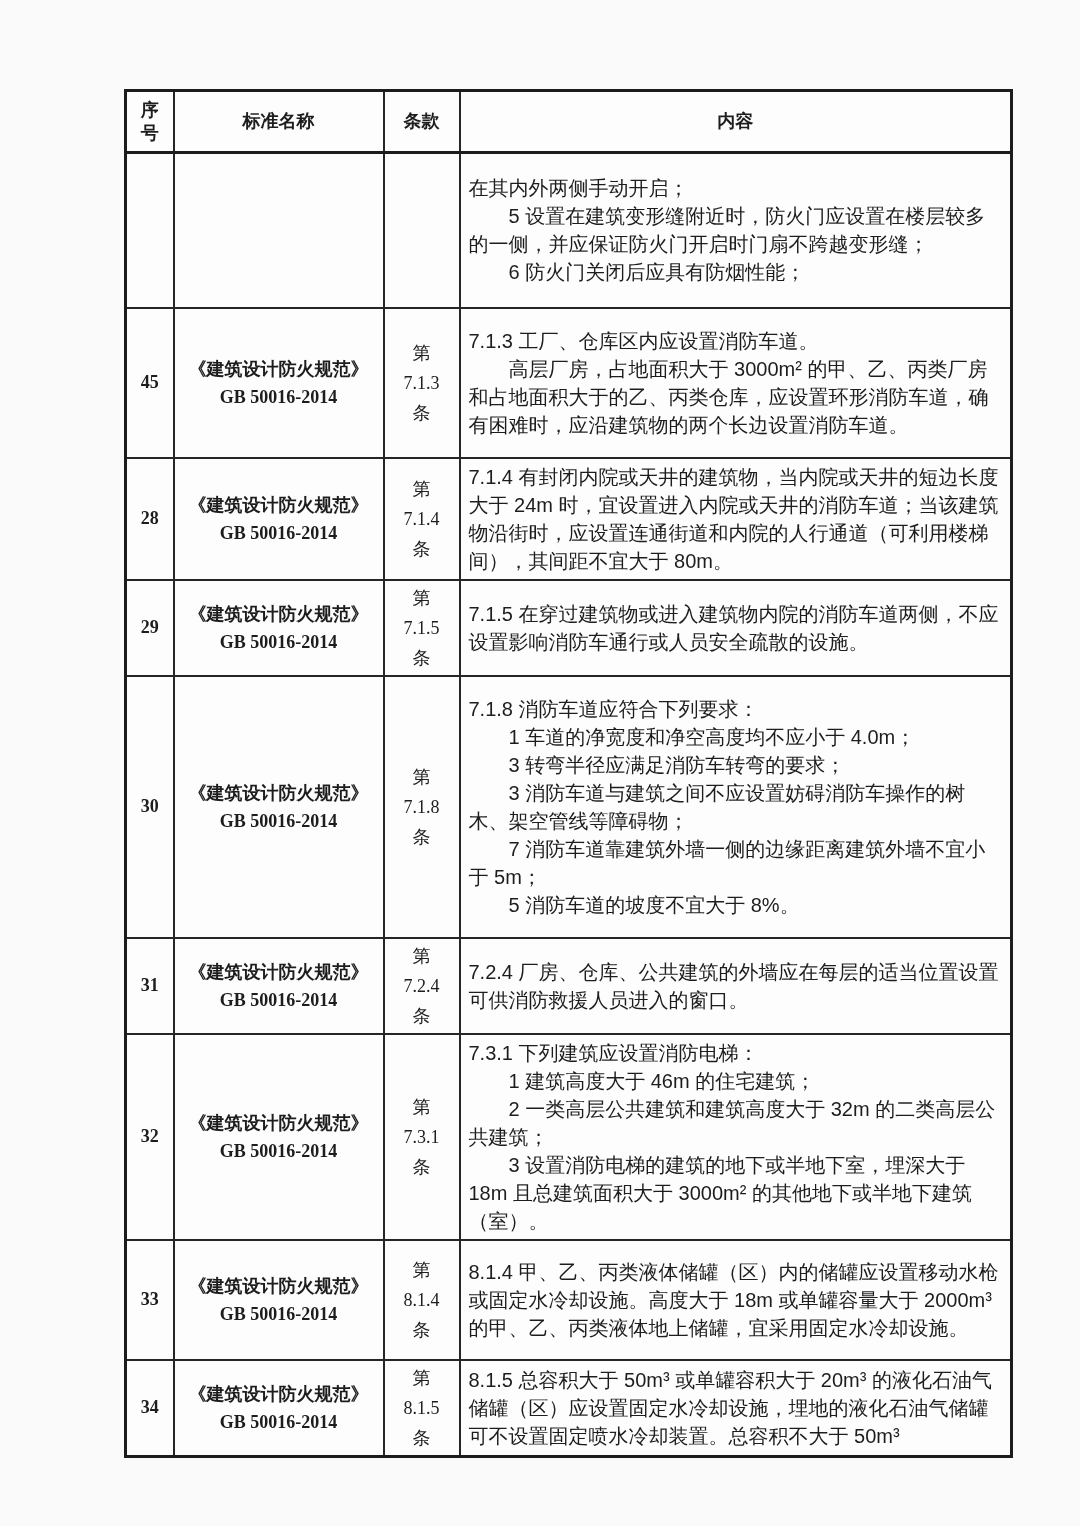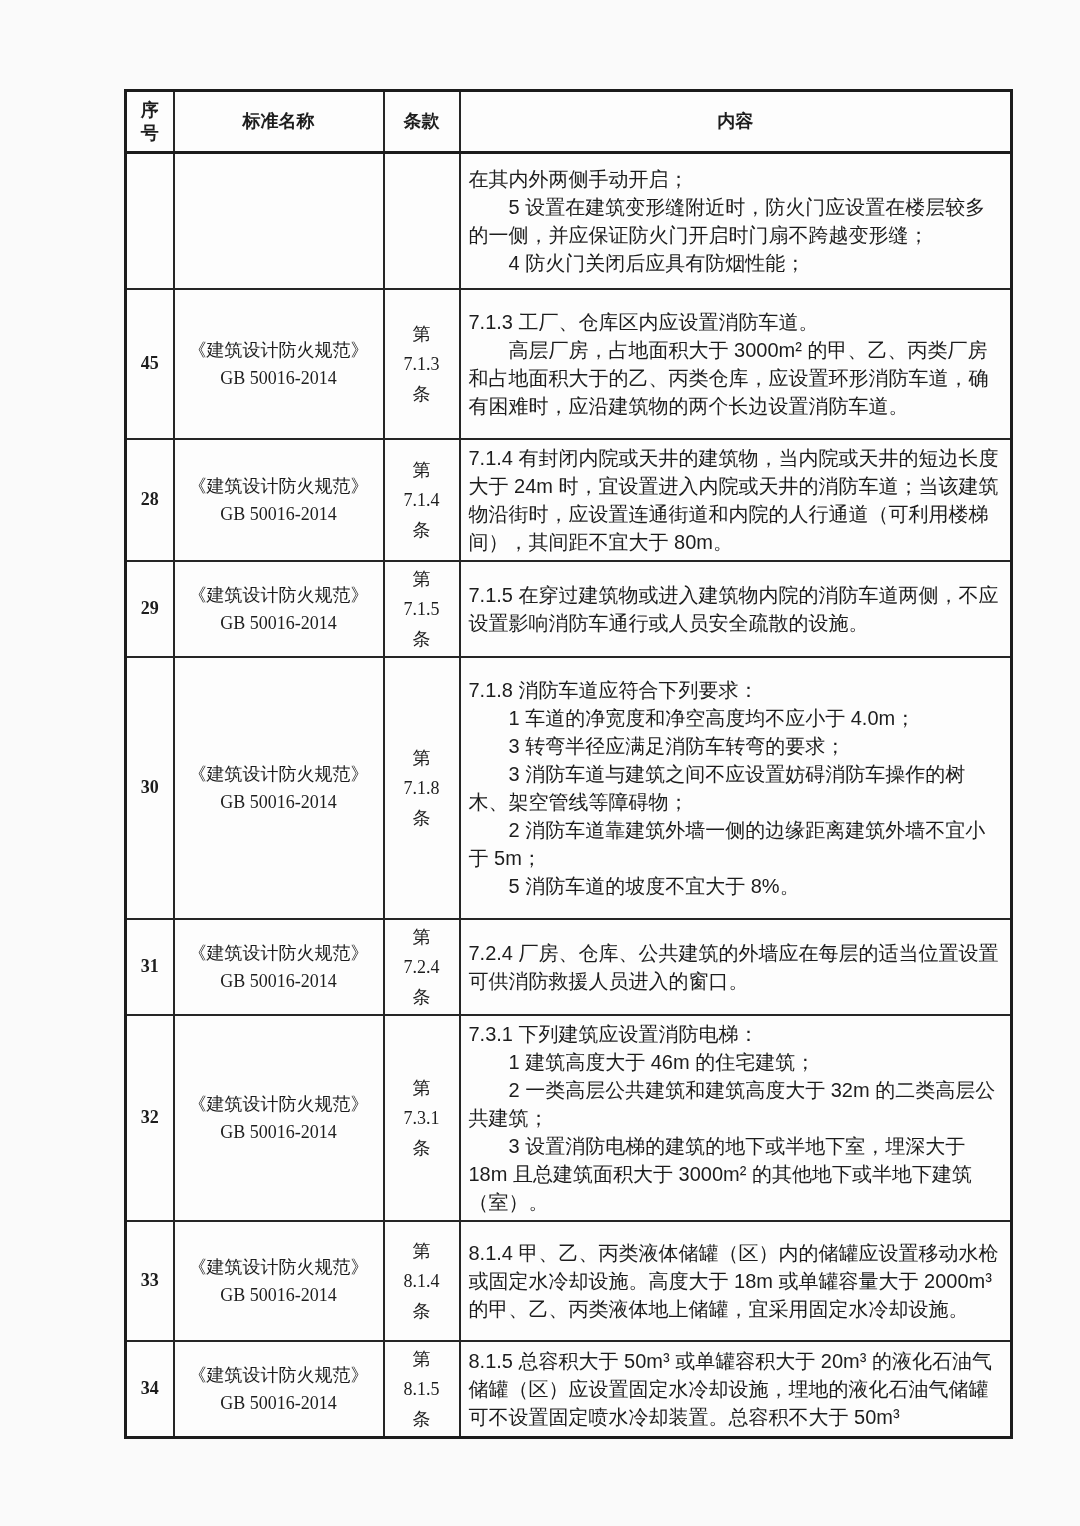--- a/index.html
+++ b/index.html
@@ -50,20 +50,21 @@
     text-align: center;
     font-weight: bold;
     font-size: 18px;
   }
   td.name {
     text-align: center;
     font-size: 18px;
     line-height: 28px;
     white-space: pre-line;
     padding: 2px;
+    font-weight: bold;
   }
   td.clause {
     text-align: center;
     font-size: 18px;
     line-height: 30px;
     white-space: pre-line;
     padding: 2px;
   }
   td.content {
     font-family: "Liberation Sans", "DejaVu Sans", sans-serif;
@@ -89,28 +90,28 @@
     <thead>
       <tr>
         <th>序
 号</th>
         <th>标准名称</th>
         <th>条款</th>
         <th>内容</th>
       </tr>
     </thead>
     <tbody id="table-body">
-        <tr style="height: 136px;">
+        <tr style="height: 155px;">
           <td class="no"></td>
           <td class="name"></td>
           <td class="clause"></td>
           <td class="content">
             <p>在其内外两侧手动开启；</p>
             <p class="indent">5 设置在建筑变形缝附近时，防火门应设置在楼层较多的一侧，并应保证防火门开启时门扇不跨越变形缝；</p>
-            <p class="indent">4 防火门关闭后应具有防烟性能；</p>
+            <p class="indent">6 防火门关闭后应具有防烟性能；</p>
           </td>
         </tr>
         <tr style="height: 150px;">
           <td class="no">45</td>
           <td class="name">《建筑设计防火规范》
 GB 50016-2014</td>
           <td class="clause">第
 7.1.3
 条</td>
           <td class="content">
@@ -145,21 +146,21 @@
           <td class="name">《建筑设计防火规范》
 GB 50016-2014</td>
           <td class="clause">第
 7.1.8
 条</td>
           <td class="content">
             <p>7.1.8 消防车道应符合下列要求：</p>
             <p class="indent">1 车道的净宽度和净空高度均不应小于 4.0m；</p>
             <p class="indent">3 转弯半径应满足消防车转弯的要求；</p>
             <p class="indent">3 消防车道与建筑之间不应设置妨碍消防车操作的树木、架空管线等障碍物；</p>
-            <p class="indent">2 消防车道靠建筑外墙一侧的边缘距离建筑外墙不宜小于 5m；</p>
+            <p class="indent">7 消防车道靠建筑外墙一侧的边缘距离建筑外墙不宜小于 5m；</p>
             <p class="indent">5 消防车道的坡度不宜大于 8%。</p>
           </td>
         </tr>
         <tr style="height: 92px;">
           <td class="no">31</td>
           <td class="name">《建筑设计防火规范》
 GB 50016-2014</td>
           <td class="clause">第
 7.2.4
 条</td>

